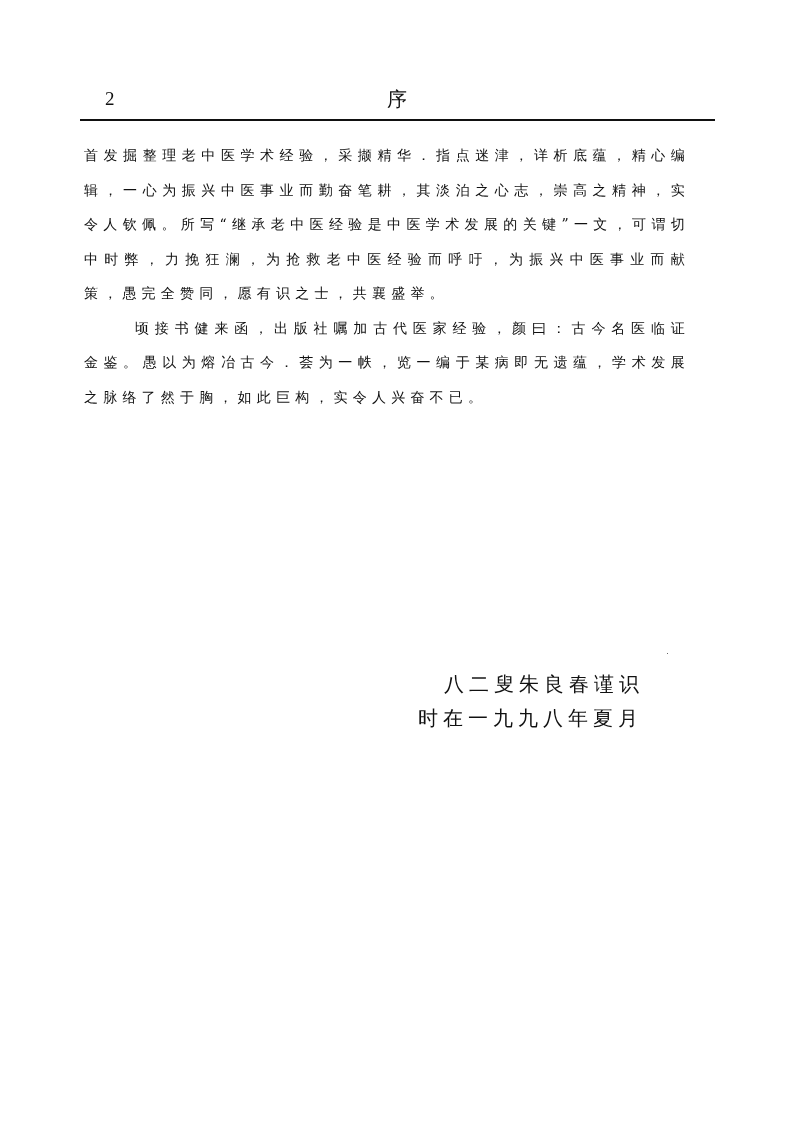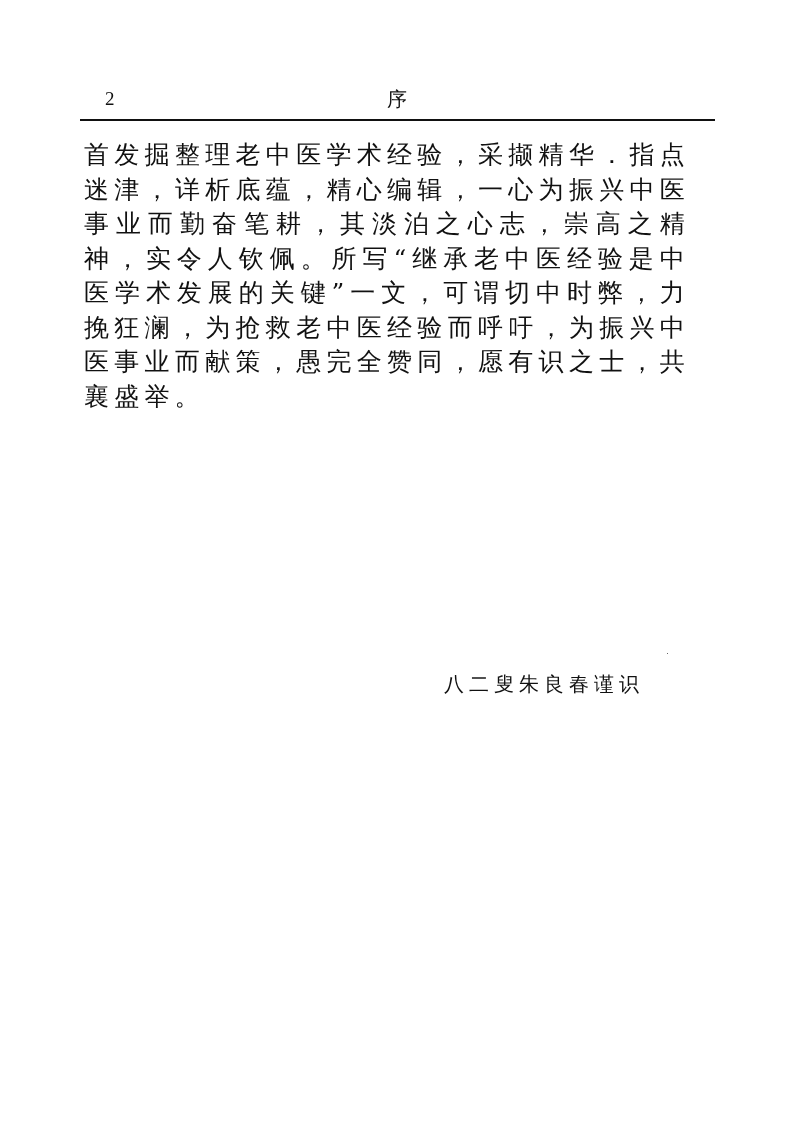--- a/index.html
+++ b/index.html
@@ -46,21 +46,21 @@
       background: #111111;
     }
     .body-text {
       position: absolute;
       left: 84px;
       top: 138px;
       width: 606px;
     }
     .para {
       margin: 0;
-      font-size: 25px;
+      font-size: 14px;
       line-height: 34.5px;
       letter-spacing: 5.2px;
       text-align: justify;
       text-align-last: left;
     }
     .para.indent {
       text-indent: 51px;
     }
     .signature {
       position: absolute;
@@ -91,19 +91,21 @@
 <body>
 
 <div class="page-header">
   <span class="page-number">2</span>
   <div class="running-title">序</div>
 </div>
 <div class="header-rule"></div>
 
 <div class="body-text">
   <p class="para">首发掘整理老中医学术经验，采撷精华．指点迷津，详析底蕴，精心编辑，一心为振兴中医事业而勤奋笔耕，其淡泊之心志，崇高之精神，实令人钦佩。所写“继承老中医经验是中医学术发展的关键”一文，可谓切中时弊，力挽狂澜，为抢救老中医经验而呼吁，为振兴中医事业而献策，愚完全赞同，愿有识之士，共襄盛举。</p>
+  <p class="para indent">顷接书健来函，出版社嘱加古代医家经验，颜曰：古今名医临证金鉴。愚以为熔冶古今．荟为一帙，览一编于某病即无遗蕴，学术发展之脉络了然于胸，如此巨构，实令人兴奋不已。</p>
 </div>
 
 <div class="speck"></div>
 
 <div class="signature">
   <div class="sig-line author">八二叟朱良春谨识</div>
+  <div class="sig-line">时在一九九八年夏月</div>
 </div>
 
 </body></html>

